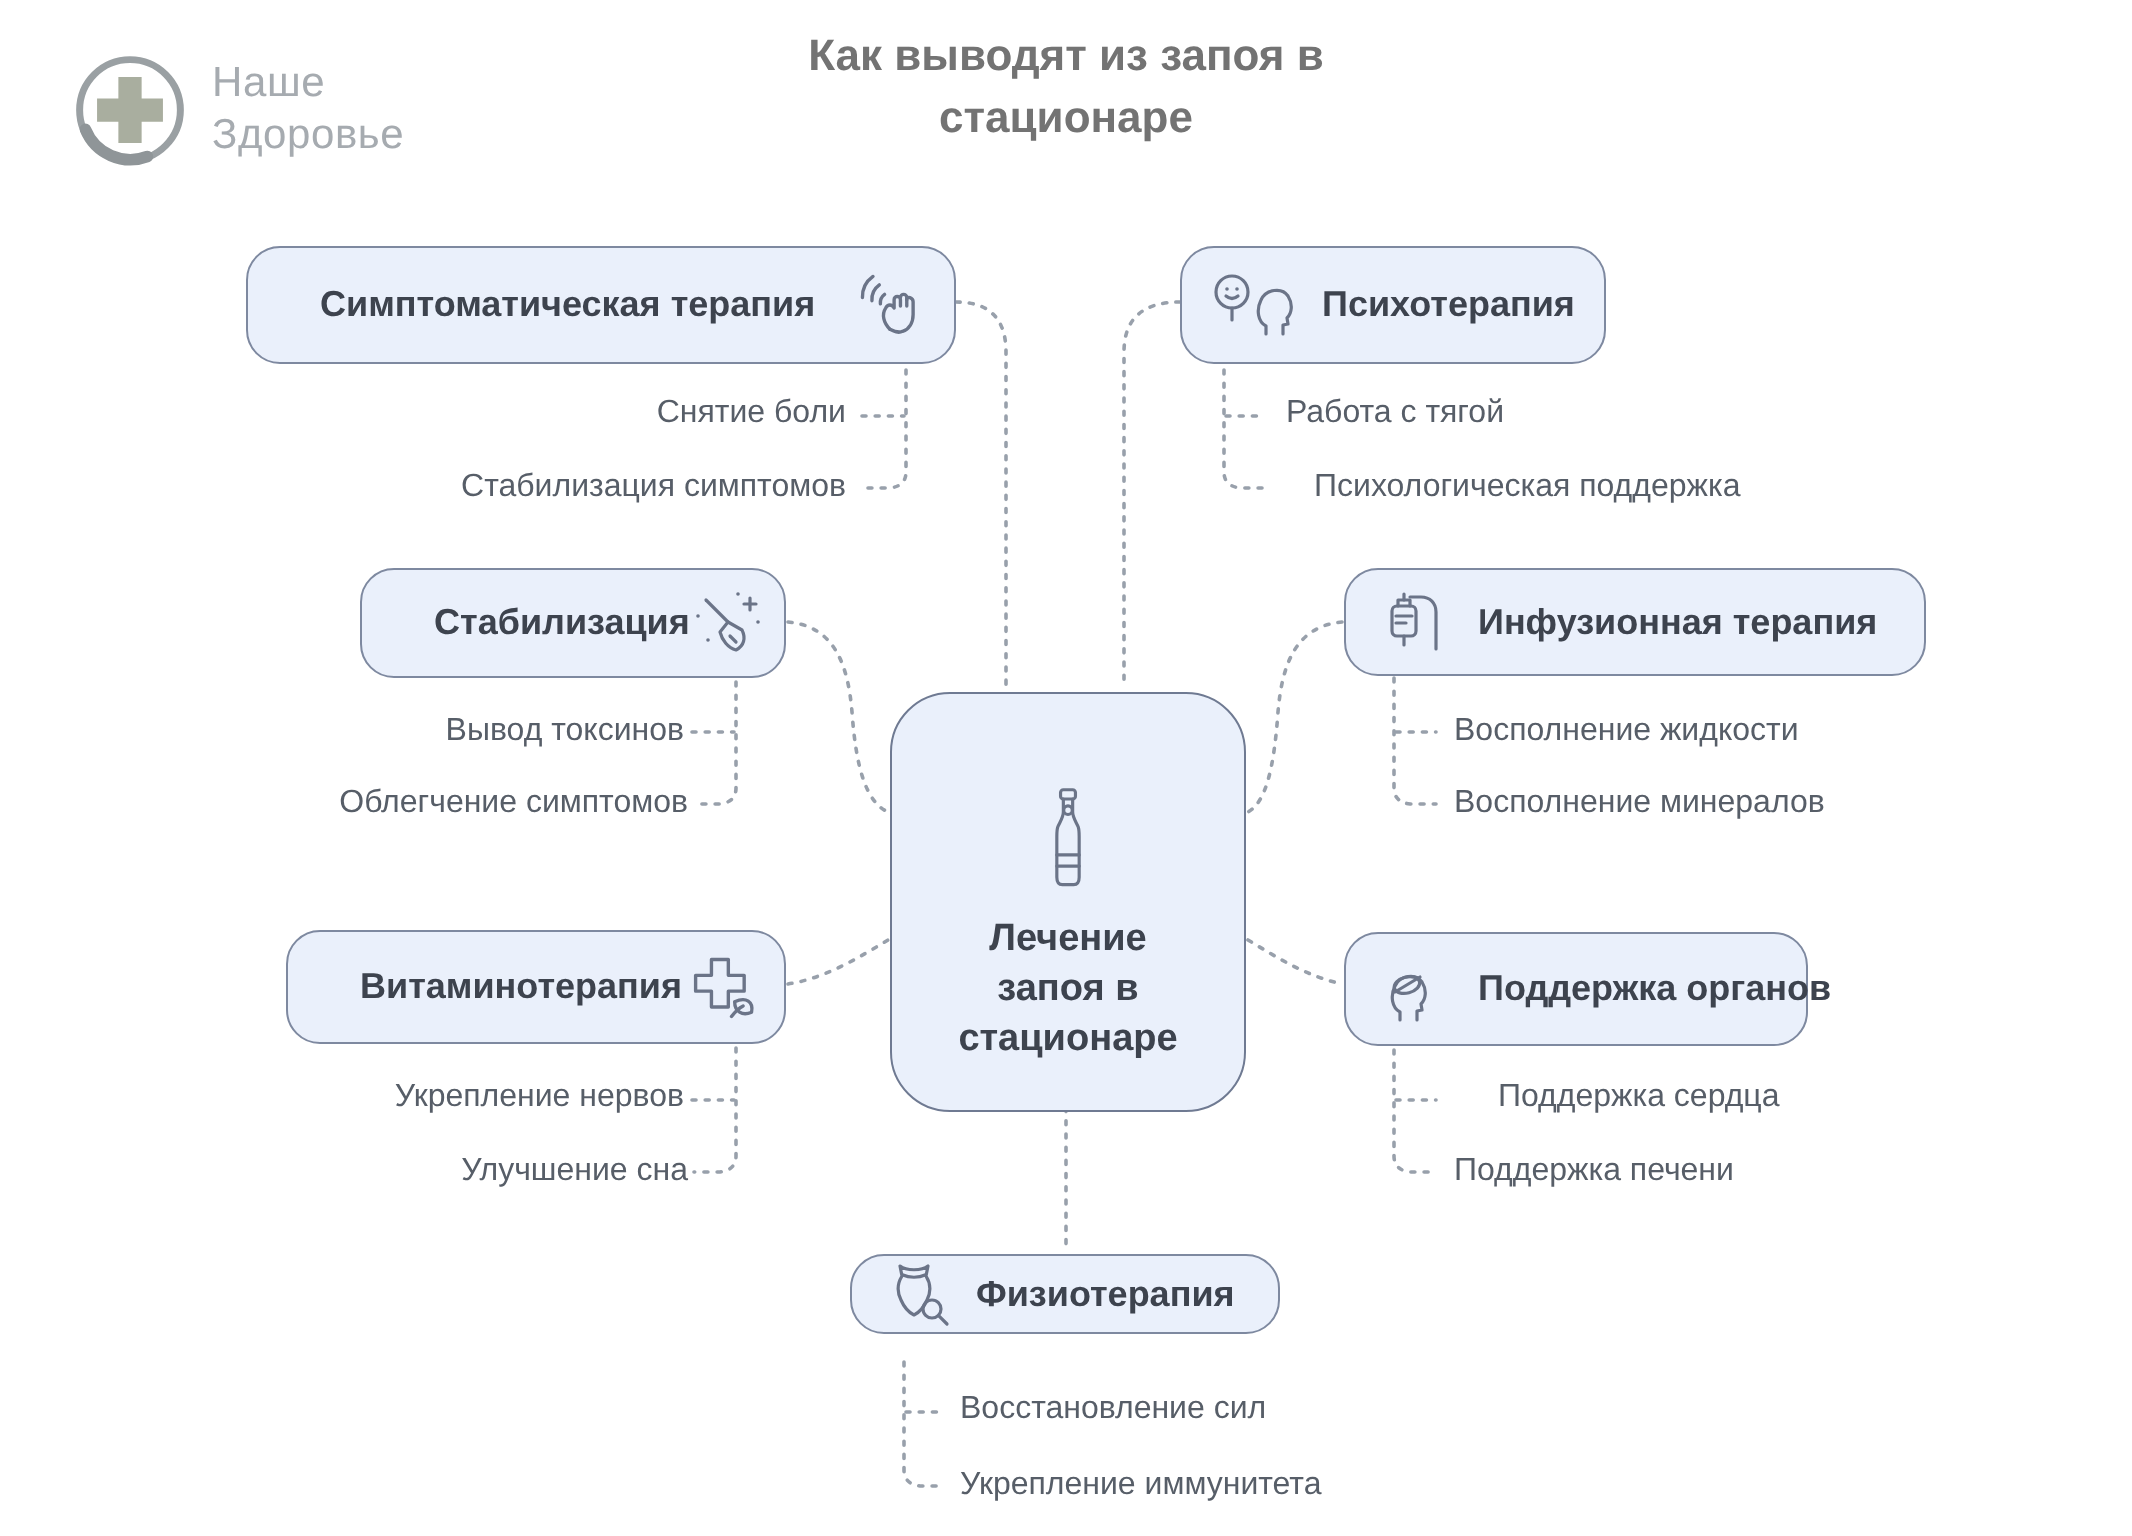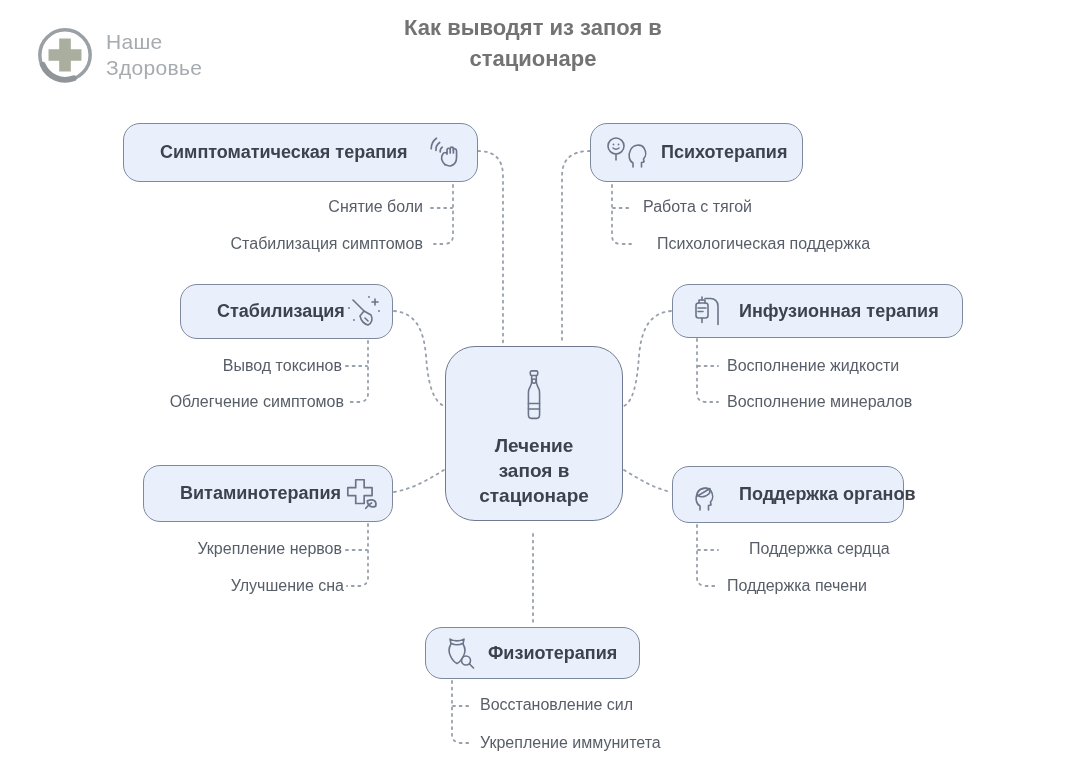--- a/index.html
+++ b/index.html
@@ -16,23 +16,23 @@
     font-size:22px;line-height:31px;font-weight:bold;color:#737373;}
 
   
   .node{position:absolute;background:#eaf0fb;border:1.6px solid #7e89a0;border-radius:17px;
     display:flex;align-items:center;box-sizing:border-box;}
   .node .label{font-weight:bold;color:#3d434e;font-size:18px;white-space:nowrap;}
   .node.icon-right{justify-content:space-between;padding:0 12px 0 36px;}
   .node.icon-left{justify-content:flex-start;gap:12px;padding:0 16px 0 14px;}
   .node .icon{flex:0 0 auto;display:flex;align-items:center;}
 
-  .node-central{position:absolute;left:445px;top:346px;width:178px;height:175px;
+  .node-central{position:absolute;left:445px;top:346px;width:178px;height:210px;
     background:#eaf0fb;border:1.6px solid #6f7a92;border-radius:30px;
-    display:flex;flex-direction:column;align-items:center;justify-content:flex-start;
+    display:flex;flex-direction:column;align-items:center;justify-content:center;
     padding-top:22px;box-sizing:border-box;}
   .node-central .label{margin-top:10px;width:130px;text-align:center;font-weight:bold;
     color:#3d434e;font-size:19px;line-height:25px;}
 
   
   .sub-label{position:absolute;font-size:16px;line-height:20px;color:#575e68;white-space:nowrap;}
   .sub-right{text-align:right;}
   svg.icon-svg{display:block;}
 </style>
 </head>
@@ -169,21 +169,21 @@
     <span class="icon">
       <svg class="icon-svg" width="40" height="36" viewBox="0 0 38 36" fill="none" stroke="#6b7488" stroke-width="1.6" stroke-linecap="round" stroke-linejoin="round">
         <path d="M12,33 V29 C8,27 7,21 9.5,16 C12,10.5 20,9.5 23,14 C25.5,18 25,22.5 22.5,25 L23,28 L20.5,28.5 V33"></path>
         <ellipse cx="15.5" cy="15.5" rx="6.5" ry="4" transform="rotate(-15 15.5 15.5)"></ellipse>
         <path d="M9.5,19 L22,11.5"></path>
       </svg>
     </span>
     <span class="label">Поддержка органов</span>
   </div>
 
-  <div class="node icon-left" style="left:425px;top:627px;width:215px;height:52px;">
+  <div class="node icon-left" style="left:425px;top:627px;width:215px;height:40px;">
     <span class="icon">
       <svg class="icon-svg" width="36" height="36" viewBox="0 0 36 36" fill="none" stroke="#6b7488" stroke-width="1.6" stroke-linecap="round" stroke-linejoin="round">
         <path d="M10,4 C13,6.5 21,6.5 24,4 L23,9 C25.5,13 25.5,17 23.5,21 C22,24.5 20,27 17,28.5 C14,27 12,24.5 10.5,21 C8.5,17 8.5,13 11,9 Z"></path>
         <path d="M11.5,8.5 C14.5,10 19.5,10 22.5,8.5"></path>
         <circle cx="26" cy="25.5" r="4.5"></circle>
         <path d="M29.3,28.8 L33.5,33"></path>
       </svg>
     </span>
     <span class="label">Физиотерапия</span>
   </div>

